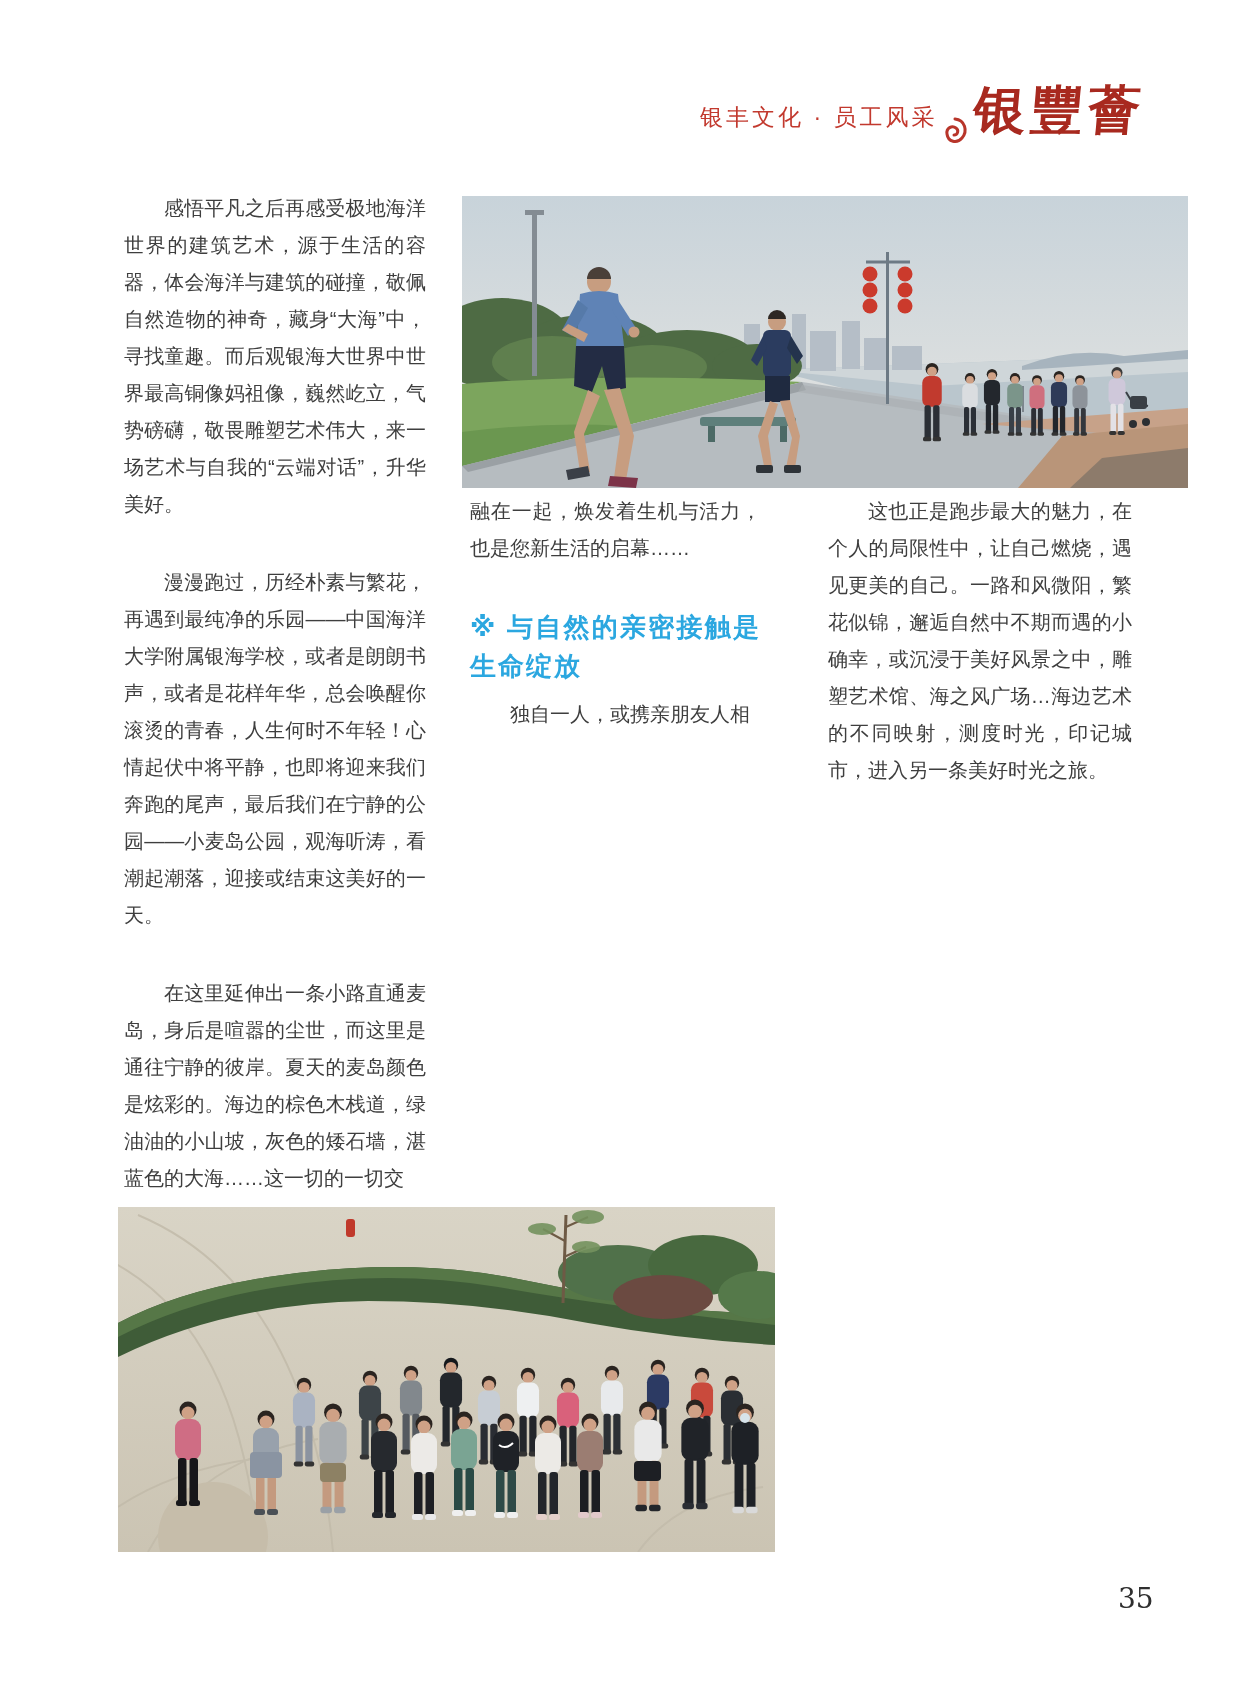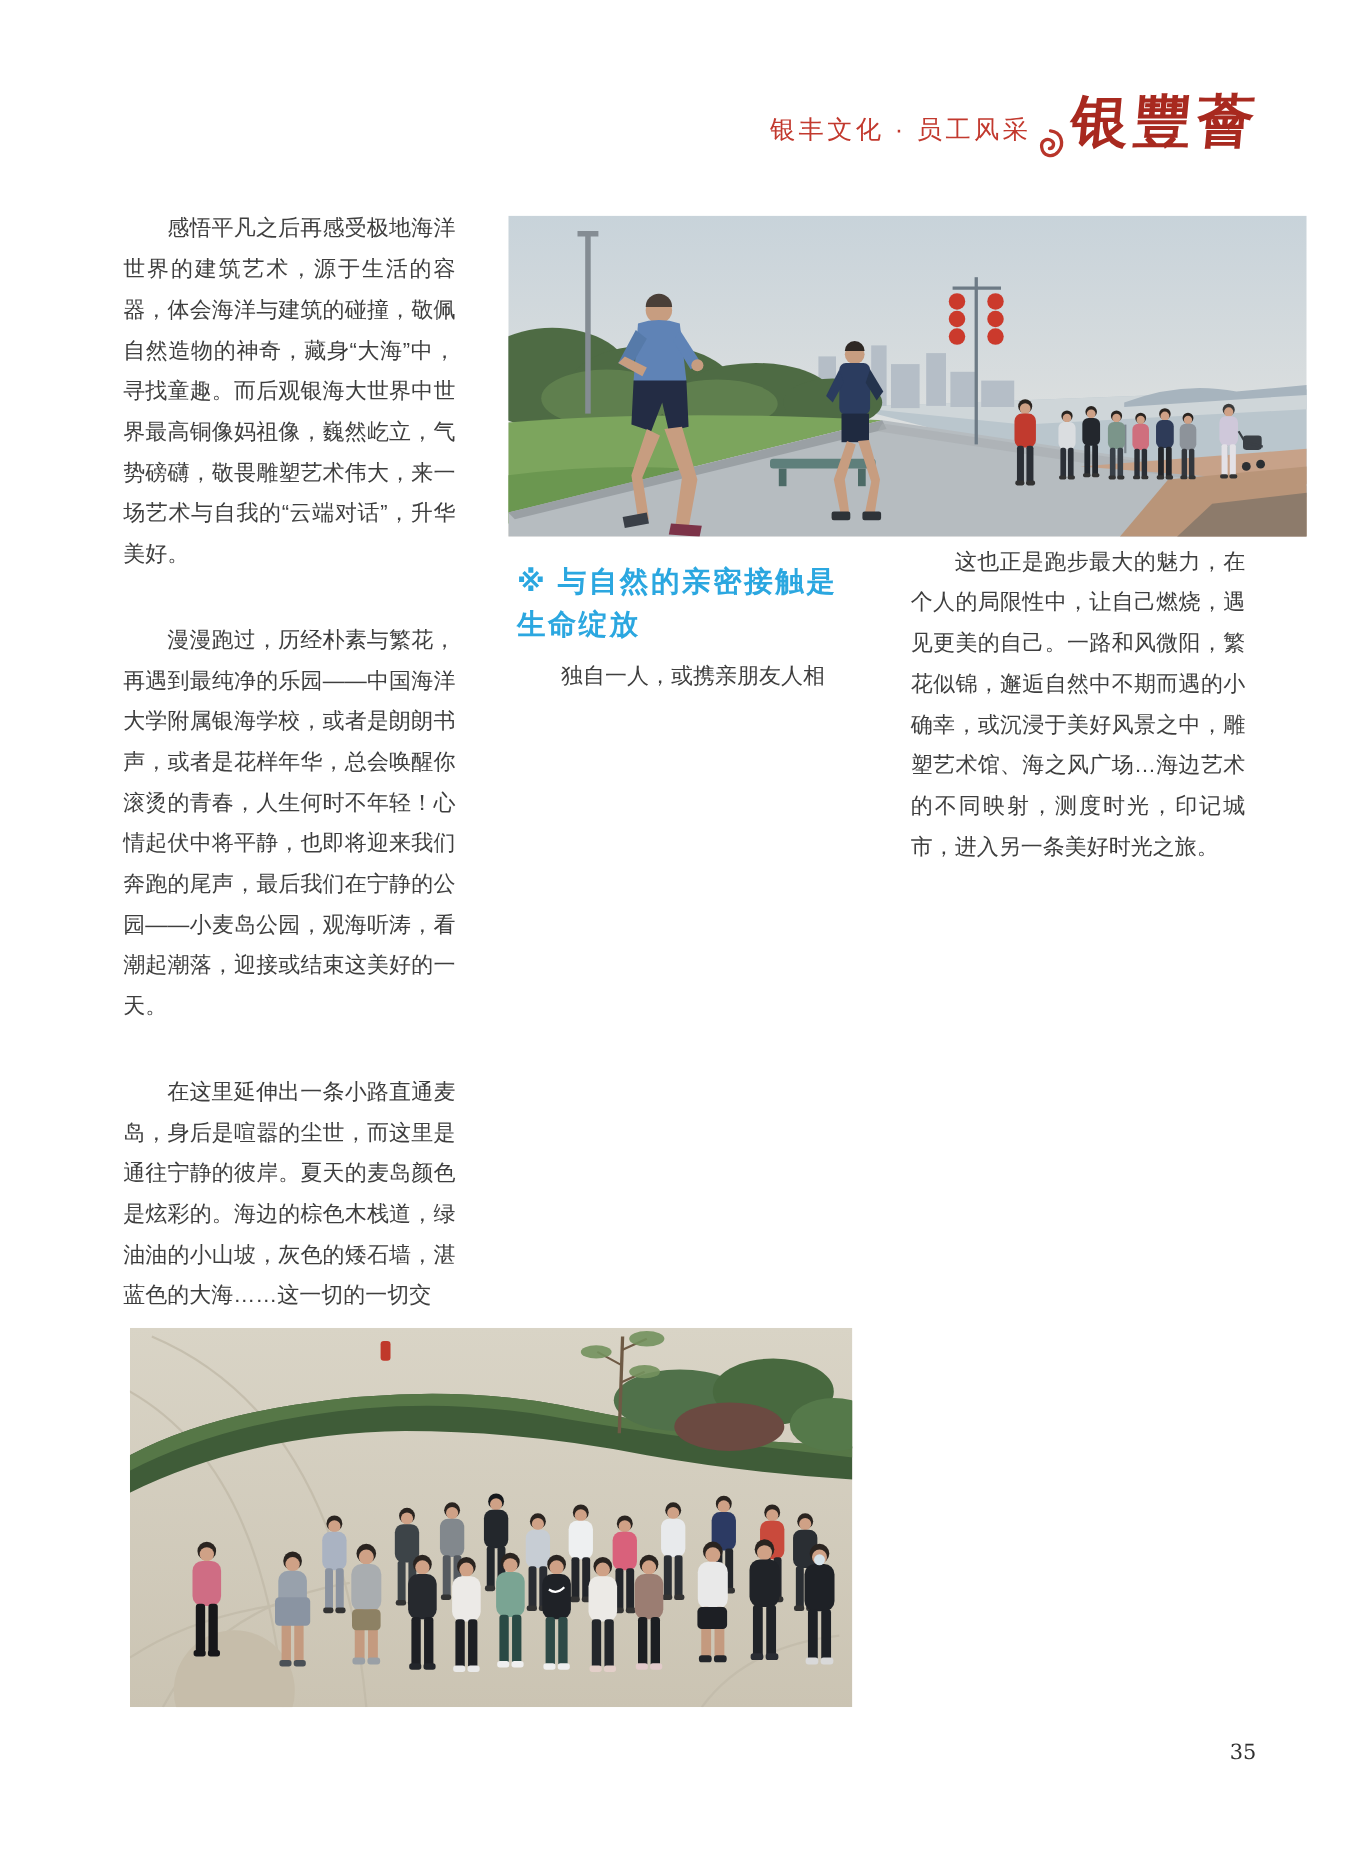--- a/index.html
+++ b/index.html
@@ -4,39 +4,39 @@
 <style>
   html,body { margin:0; padding:0; background:#ffffff; }
   .page {
     position:relative; width:1241px; height:1644px; background:#ffffff;
     font-family:"Liberation Sans","DejaVu Sans",sans-serif; overflow:hidden;
   }
   .col { position:absolute; font-size:20px; line-height:37px; color:#3e3e3e;
          text-align:justify; }
   .col p { margin:0 0 41px 0; }
   .indent { text-indent:2em; }
-  .col1 { left:112px; top:190px; width:302px; }
+  .col1 { left:124px; top:190px; width:302px; }
   .col2 { left:470px; top:493px; width:291px; }
   .col3 { left:828px; top:493px; width:304px; }
   .heading { color:#2ba7e0; font-weight:bold; font-size:26px; line-height:39px;
              letter-spacing:2px; margin:16px 0 10px 0; text-align:justify; }
   .header-label { position:absolute; left:700px; top:102px; font-size:23px;
                   letter-spacing:3px; color:#c2392e; white-space:nowrap; }
   .logo-swirl { position:absolute; left:942px; top:116px; width:28px; height:34px; }
   .logo-calligraphy { position:absolute; left:974px; top:76px;
                       font-family:"DejaVu Serif","Liberation Serif",serif;
                       font-size:52px; font-weight:bold; color:#a8291f;
                       letter-spacing:5px; transform:skewX(-5deg); white-space:nowrap; }
   .photo { position:absolute; overflow:hidden; }
   .photo svg { display:block; width:100%; height:100%; }
   .photo1 { left:462px; top:196px; width:726px; height:292px; }
   .photo2 { left:118px; top:1207px; width:657px; height:345px; }
   .page-number { position:absolute; left:1118px; top:1582px;
                  font-family:"DejaVu Serif","Liberation Serif",serif;
-                 font-size:19px; color:#2f2f2f; }
+                 font-size:28px; color:#2f2f2f; }
 </style>
 </head>
 <body>
 
 <div class="page">
 
   <div class="header-label">银丰文化 · 员工风采</div>
   <svg class="logo-swirl" viewBox="0 0 28 34">
     <path d="M13,3 C23,4 26,15 20,22 C15,28 6,26 5,18 C4,12 10,9 14,12 C17,14 16,19 12,19" fill="none" stroke="#b8352a" stroke-width="3" stroke-linecap="round"></path>
   </svg>
@@ -169,20 +169,21 @@
         <path d="M114,150 L162,150 L164,192 L146,196 L140,170 L130,196 L112,190 Z" fill="#232c44"></path>
         <path d="M142,194 L158,238 L152,282 L164,284 L172,240 L158,192 Z" fill="#c79d80"></path>
         <path d="M126,194 L112,236 L118,276 L128,276 L122,238 L138,200 Z" fill="#c79d80"></path>
         <path d="M148,280 L176,282 L174,292 L146,290 Z" fill="#7c3348"></path>
         <path d="M104,274 L126,270 L128,280 L106,284 Z" fill="#3a3f47"></path>
       </g>
     </svg>
   </div>
 
   <div class="col col2">
+    <p>融在一起，焕发着生机与活力，也是您新生活的启幕……</p>
     <h2 class="heading">※ 与自然的亲密接触是生命绽放</h2>
     <p class="indent">独自一人，或携亲朋友人相</p>
   </div>
 
   <div class="col col3">
     <p class="indent">这也正是跑步最大的魅力，在个人的局限性中，让自己燃烧，遇见更美的自己。一路和风微阳，繁花似锦，邂逅自然中不期而遇的小确幸，或沉浸于美好风景之中，雕塑艺术馆、海之风广场…海边艺术的不同映射，测度时光，印记城市，进入另一条美好时光之旅。</p>
   </div>
 
   <div class="photo photo2">
     <svg viewBox="0 0 657 345" preserveAspectRatio="none">

